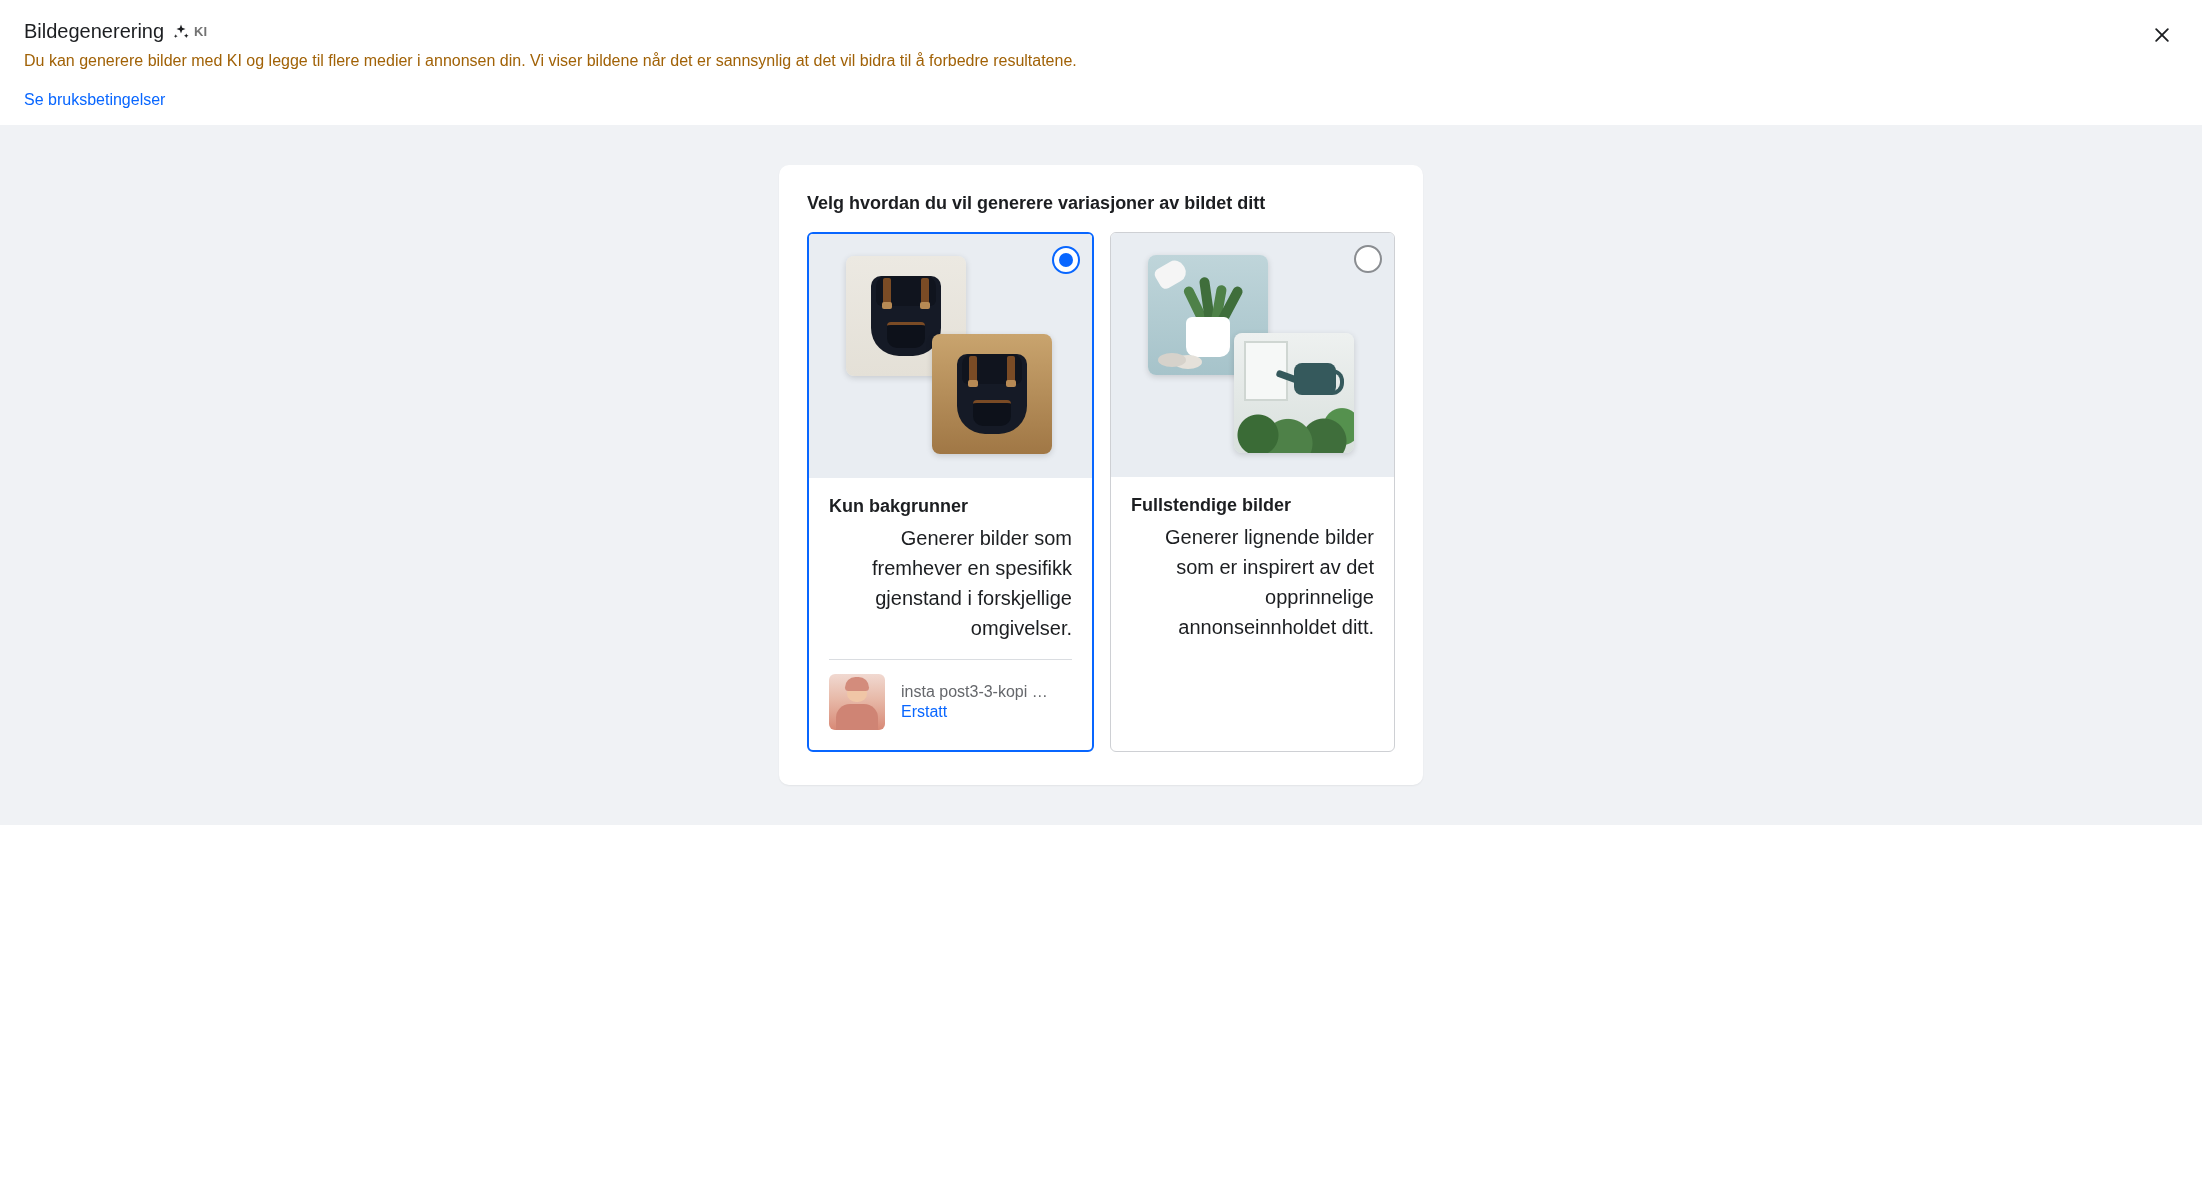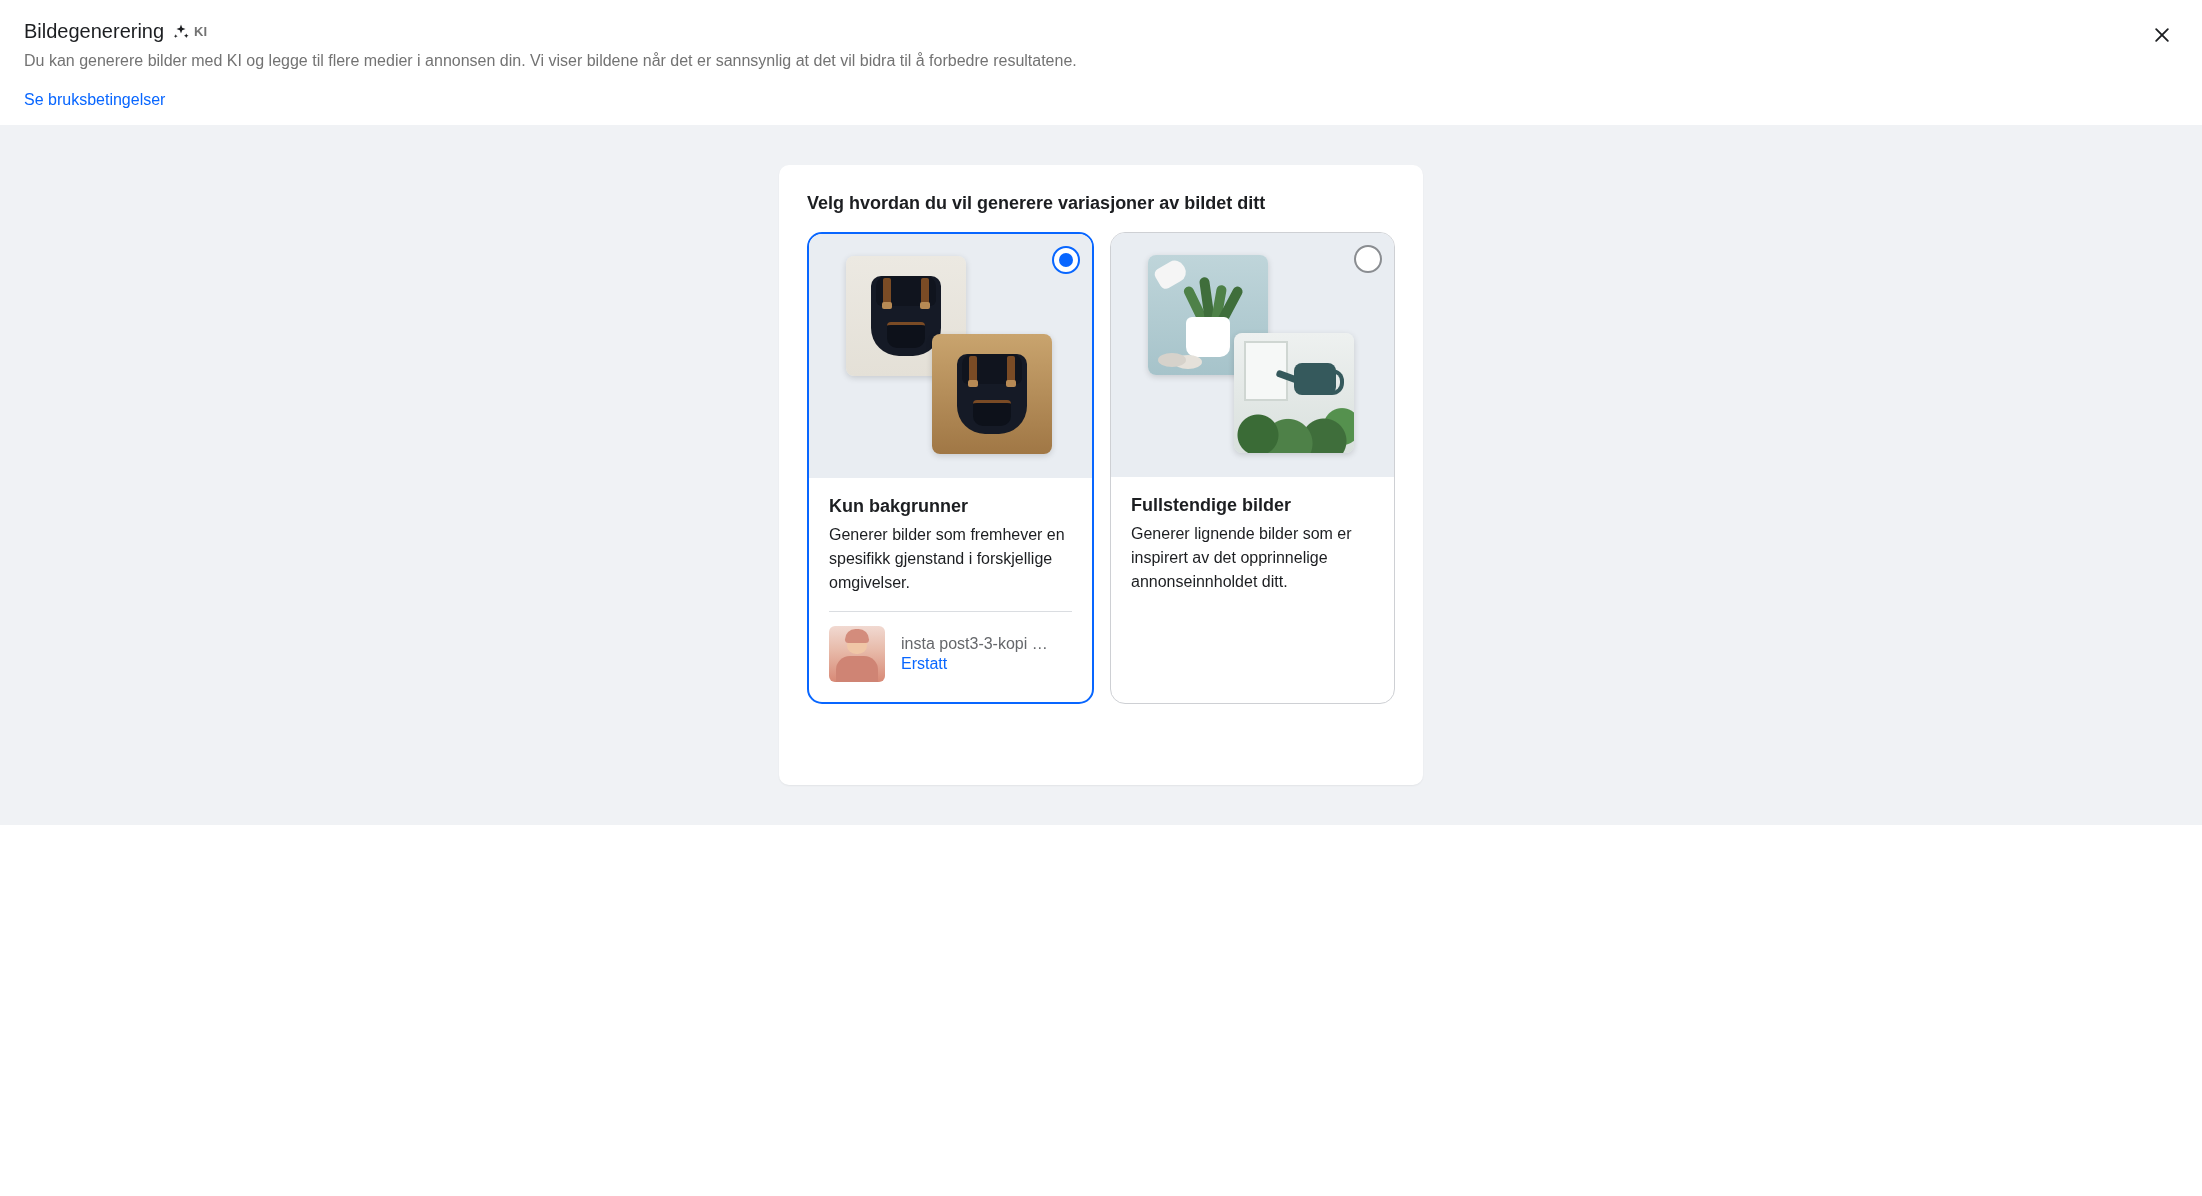--- a/index.html
+++ b/index.html
@@ -36,21 +36,21 @@
     .ai-icon svg {
       display: block;
     }
     .ai-text {
       font-size: 13px;
       font-weight: 700;
       color: #737373;
     }
     .header-desc {
       font-size: 16px;
-      color: #737373;
+      color: #a16207;
       line-height: 1.5;
     }
     .header-link {
       color: #0866ff;
       font-size: 16px;
       text-decoration: none;
       cursor: pointer;
       display: inline-block;
       margin-top: 18px;
       text-align: center;
@@ -89,21 +89,21 @@
       color: #1c1e21;
       margin-bottom: 18px;
     }
     .options-row {
       display: flex;
       gap: 16px;
     }
     .option-card {
       flex: 1;
       border: 1px solid #ced0d4;
-      border-radius: 15px;
+      border-radius: 6px;
       overflow: hidden;
       position: relative;
       cursor: pointer;
       display: flex;
       flex-direction: column;
     }
     .option-card.selected {
       border: 2px solid #0866ff;
     }
     .option-preview {
@@ -321,23 +321,24 @@
       padding: 18px 20px 20px 20px;
       flex: 1;
     }
     .option-title {
       font-size: 18px;
       font-weight: 700;
       color: #1c1e21;
       margin-bottom: 6px;
     }
     .option-desc {
-      font-size: 16px;
+      font-size: 20px;
       color: #1c1e21;
       line-height: 1.5;
+      text-align: right;
     }
     .divider {
       height: 1px;
       background: #dadde1;
       margin: 16px 0 14px 0;
     }
     .attachment {
       display: flex;
       align-items: center;
       gap: 16px;

